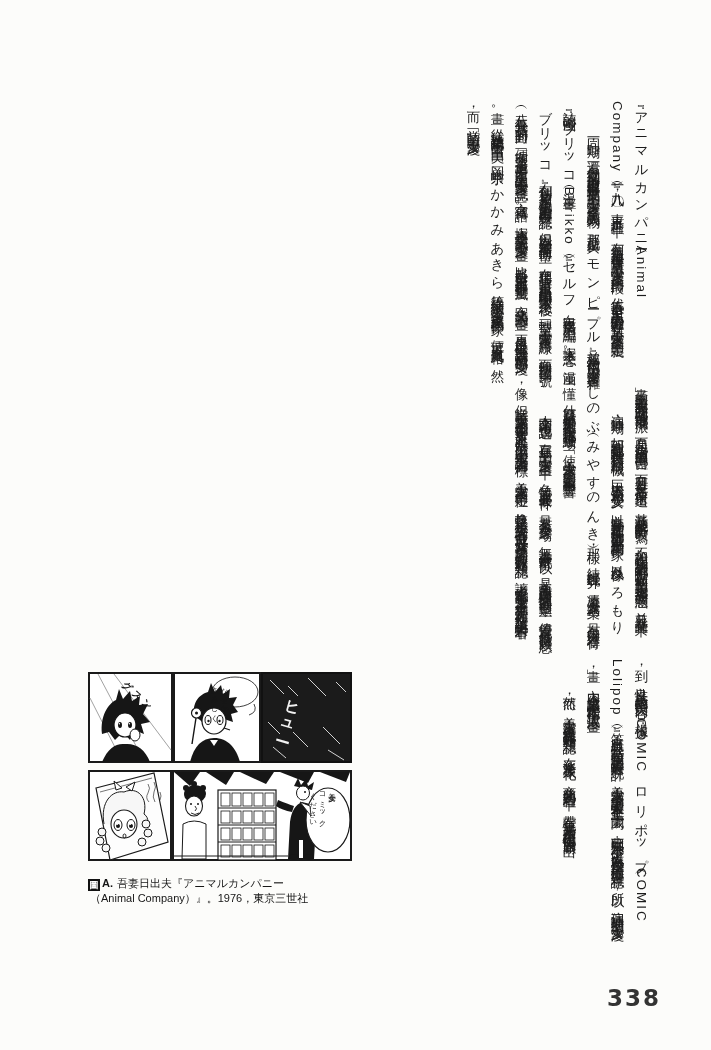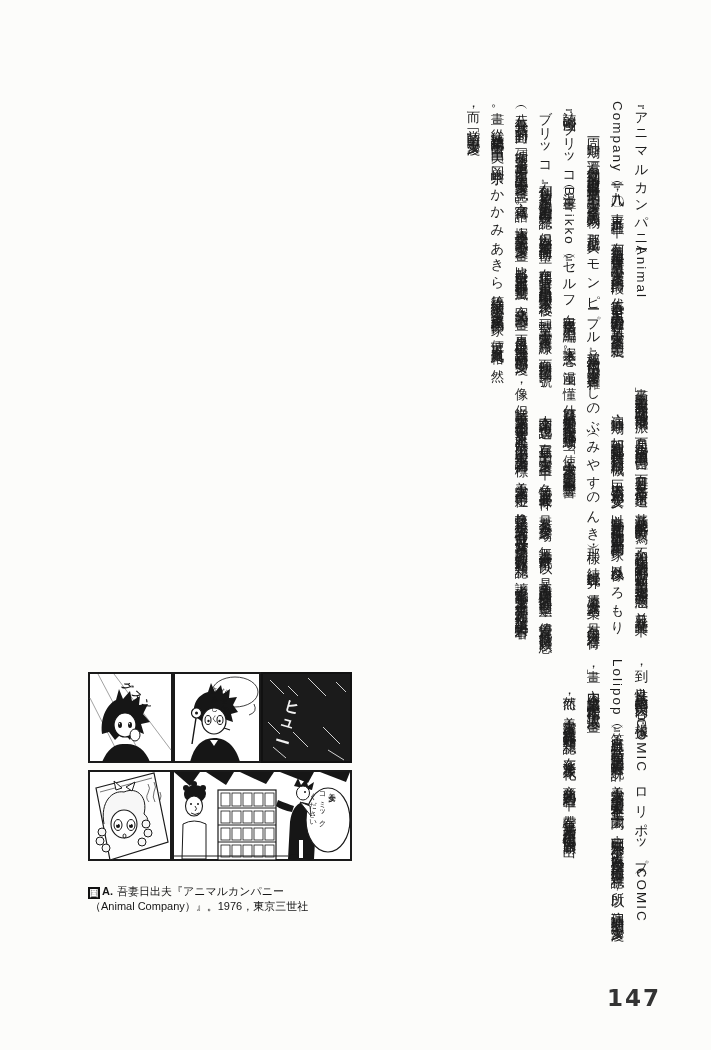--- a/index.html
+++ b/index.html
@@ -26,21 +26,21 @@
   
   .figure{position:absolute;left:88px;top:672px;width:266px;margin:0;}
   .comic{position:relative;width:264px;height:190px;}
   .comic svg{display:block;}
   .sfx{position:absolute;color:#161616;}
   .sfx-gusun{left:40px;top:6px;font-size:10px;font-weight:bold;letter-spacing:3px;transform:rotate(42deg);transform-origin:left top;}
   .sfx-lonely{left:121px;top:10px;writing-mode:vertical-rl;white-space:pre-line;font-size:7.5px;line-height:10px;letter-spacing:.5px;}
   .sfx-wind{left:192px;top:18px;writing-mode:vertical-rl;color:#f2f2f2;font-size:15px;font-weight:bold;letter-spacing:5px;transform:rotate(16deg);}
   .speech-text{left:220px;top:115px;writing-mode:vertical-rl;white-space:pre-line;font-size:7.5px;line-height:9.5px;letter-spacing:.5px;}
 
-  figcaption{margin-top:22px;font-size:11px;line-height:15px;color:#161616;}
+  figcaption{margin-top:14px;font-size:11px;line-height:15px;color:#161616;}
   .cap-box{display:inline-block;width:12px;height:12px;background:#111;color:#fff;
            font-size:9px;line-height:12px;text-align:center;font-weight:bold;
            margin-right:2px;vertical-align:-1px;}
   .cap-label{font-weight:bold;margin-right:4px;}
   .cap-line2{padding-left:2px;}
 
   .pagenum{position:absolute;left:607px;top:985px;
            font-family:"DejaVu Sans",sans-serif;font-size:23px;font-weight:bold;
            letter-spacing:2px;color:#333;}
 </style>
@@ -216,15 +216,15 @@
 ください</div>
     </div>
     <figcaption>
       <div class="cap-line1">
         <span class="cap-box">圖</span><span class="cap-label">A.</span><span>吾妻日出夫『アニマルカンパニー</span>
       </div>
       <div class="cap-line2">（Animal Company）』。1976，東京三世社</div>
     </figcaption>
   </figure>
 
-  <div class="pagenum">147</div>
+  <div class="pagenum">338</div>
 
 </div>
 
 </body></html>

